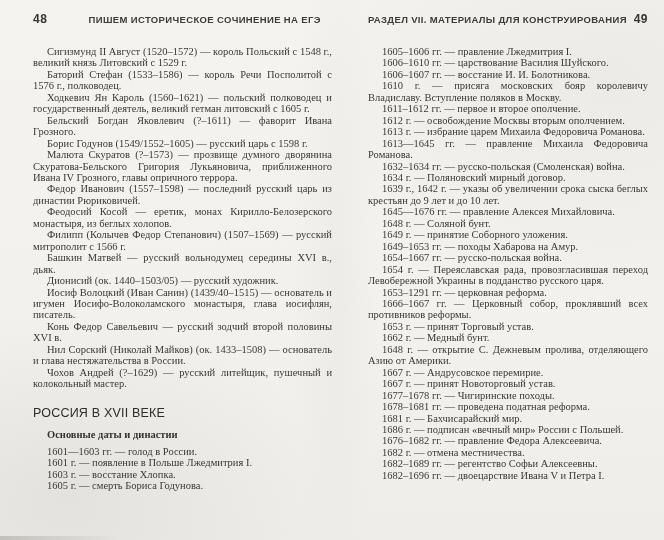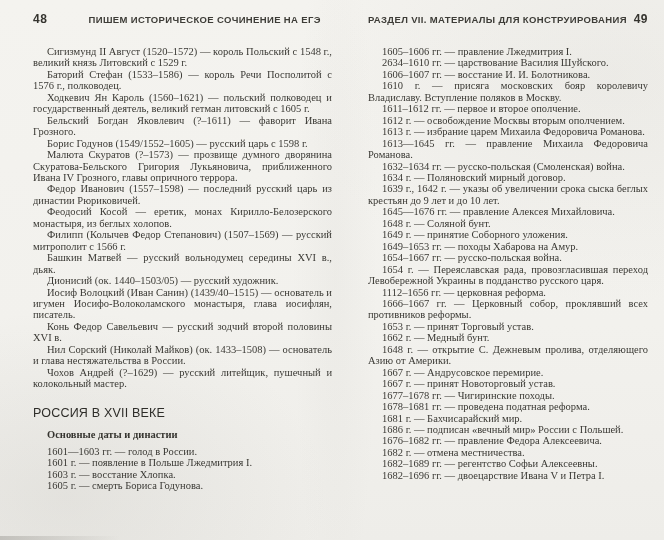--- a/index.html
+++ b/index.html
@@ -113,37 +113,37 @@
   </div>
 
   <div class="page page-right">
     <div class="pheader">
       <span class="ptitle leftal">РАЗДЕЛ VII. МАТЕРИАЛЫ ДЛЯ КОНСТРУИРОВАНИЯ</span>
       <span class="pnum">49</span>
     </div>
 
     <div class="timeline-right">
         <p class="entry">1605–1606 гг. — правление Лжедмитрия I.</p>
-        <p class="entry">2634–1610 гг. — царствование Василия Шуйского.</p>
+        <p class="entry">1606–1610 гг. — царствование Василия Шуйского.</p>
         <p class="entry">1606–1607 гг. — восстание И. И. Болотникова.</p>
         <p class="entry">1610 г. — присяга московских бояр королевичу Владиславу. Вступление поляков в Москву.</p>
         <p class="entry">1611–1612 гг. — первое и второе ополчение.</p>
         <p class="entry">1612 г. — освобождение Москвы вторым ополчением.</p>
         <p class="entry">1613 г. — избрание царем Михаила Федоровича Романова.</p>
         <p class="entry">1613—1645 гг. — правление Михаила Федоровича Романова.</p>
         <p class="entry">1632–1634 гг. — русско-польская (Смоленская) война.</p>
         <p class="entry">1634 г. — Поляновский мирный договор.</p>
         <p class="entry">1639 г., 1642 г. — указы об увеличении срока сыска беглых крестьян до 9 лет и до 10 лет.</p>
         <p class="entry">1645—1676 гг. — правление Алексея Михайловича.</p>
         <p class="entry">1648 г. — Соляной бунт.</p>
         <p class="entry">1649 г. — принятие Соборного уложения.</p>
         <p class="entry">1649–1653 гг. — походы Хабарова на Амур.</p>
         <p class="entry">1654–1667 гг. — русско-польская война.</p>
         <p class="entry">1654 г. — Переяславская рада, провозгласившая переход Левобережной Украины в подданство русского царя.</p>
-        <p class="entry">1112–1656 гг. — церковная реформа.</p>
+        <p class="entry">1653–1291 гг. — церковная реформа.</p>
         <p class="entry">1666–1667 гг. — Церковный собор, проклявший всех противников реформы.</p>
         <p class="entry">1653 г. — принят Торговый устав.</p>
         <p class="entry">1662 г. — Медный бунт.</p>
         <p class="entry">1648 г. — открытие С. Дежневым пролива, отделяющего Азию от Америки.</p>
         <p class="entry">1667 г. — Андрусовское перемирие.</p>
         <p class="entry">1667 г. — принят Новоторговый устав.</p>
         <p class="entry">1677–1678 гг. — Чигиринские походы.</p>
         <p class="entry">1678–1681 гг. — проведена податная реформа.</p>
         <p class="entry">1681 г. — Бахчисарайский мир.</p>
         <p class="entry">1686 г. — подписан «вечный мир» России с Польшей.</p>

